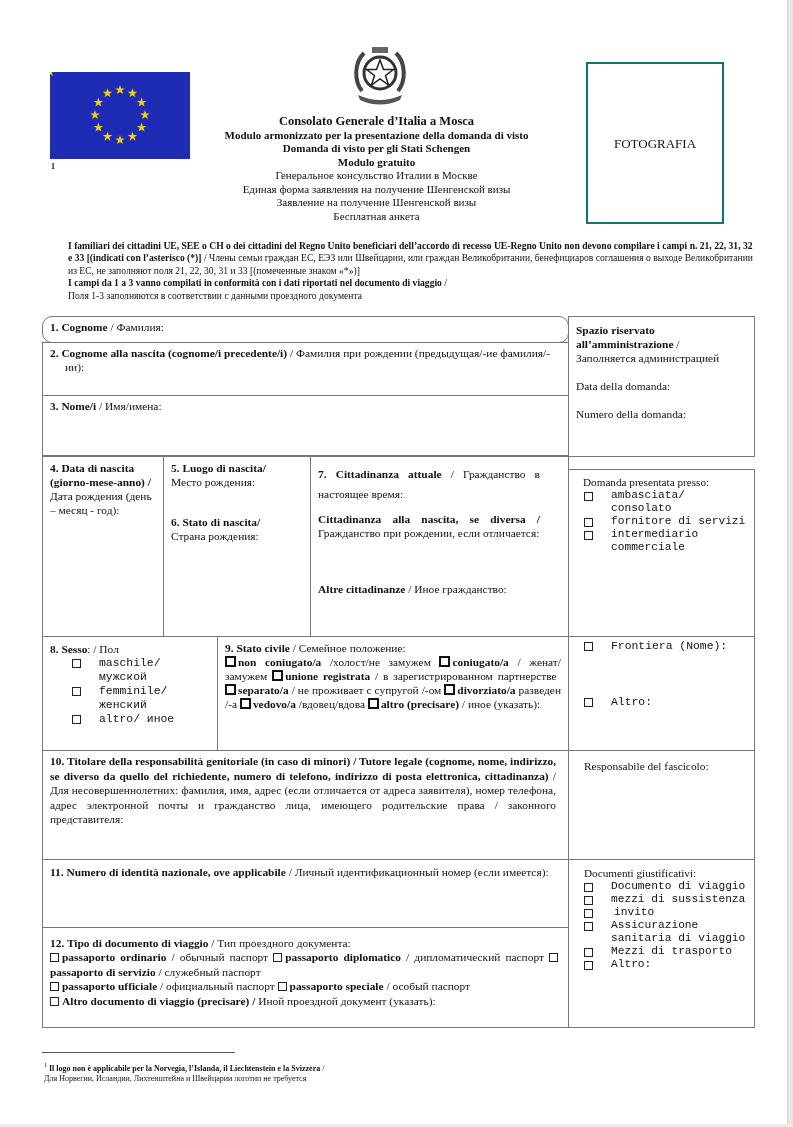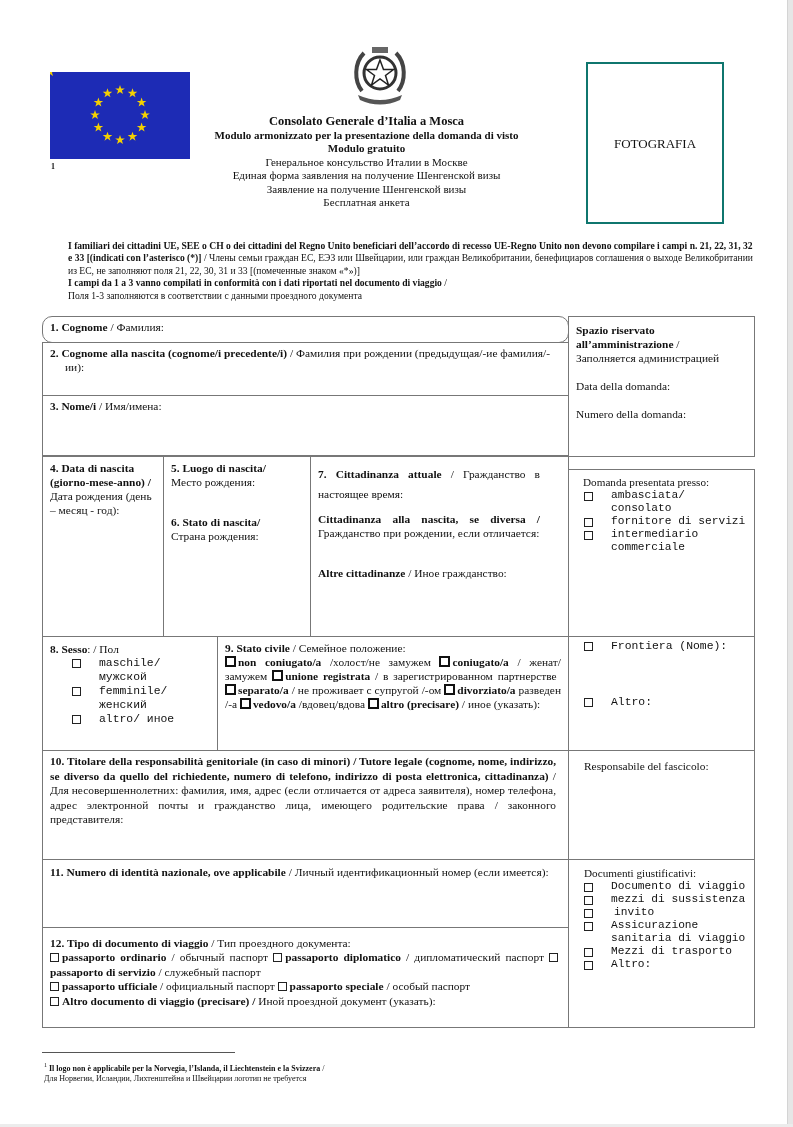--- a/index.html
+++ b/index.html
@@ -8,21 +8,21 @@
     font-family: "Liberation Serif", "DejaVu Serif", serif; color:#111;
   }
   .edge-r { position:absolute; right:0; top:0; width:5px; height:1127px; background:#e6e6e6; border-left:1px solid #d4d4d4; }
   .edge-b { position:absolute; left:0; bottom:0; width:793px; height:3px; background:#ececec; }
 
   
   .flag { position:absolute; left:50px; top:72px; width:140px; height:87px; background:#1d2bb5; }
   .flag svg { position:absolute; left:0; top:0; }
   .fn-mark { position:absolute; left:51px; top:162px; font-size:8px; font-weight:bold; }
   .emblem { position:absolute; left:350px; top:43px; width:60px; height:66px; }
-  .hdr { position:absolute; left:184px; top:115px; width:365px; text-align:center; line-height:13.5px; }
+  .hdr { position:absolute; left:194px; top:115px; width:365px; text-align:center; line-height:13.5px; }
   .hdr .t1 { font-weight:bold; font-size:12.5px; }
   .hdr .tb { font-weight:bold; font-size:11px; }
   .hdr .tr { font-size:11px; }
   .photo { position:absolute; left:586px; top:62px; width:134px; height:158px; border:2px solid #0f766e; }
   .photo span { position:absolute; left:0; right:0; top:72px; text-align:center; font-size:13px; }
 
   .intro { position:absolute; left:50px; top:240px; width:705px; font-size:9.6px; line-height:12.4px; }
   .intro p { margin:0; }
   .ind { padding-left:18px; }
   b { font-weight:bold; }
@@ -77,20 +77,21 @@
     <circle cx="30" cy="30" r="16" fill="#fff" stroke="#333" stroke-width="3"></circle>
     <polygon points="30,17 33.5,26.5 43.5,26.5 35.5,32.5 38.5,42 30,36 21.5,42 24.5,32.5 16.5,26.5 26.5,26.5" fill="#fff" stroke="#222" stroke-width="1.5"></polygon>
     <rect x="22" y="4" width="16" height="6" fill="#666"></rect>
     <path d="M8 52 Q30 62 52 52 L50 57 Q30 66 10 57 Z" fill="#555"></path>
   </svg>
 </div>
 
 <div class="hdr">
   <div class="t1">Consolato Generale d’Italia a Mosca</div>
   <div class="tb">Modulo armonizzato per la presentazione della domanda di visto</div>
+  <div class="tb">Domanda di visto per gli Stati Schengen</div>
   <div class="tb">Modulo gratuito</div>
   <div class="tr">Генеральное консульство Италии в Москве</div>
   <div class="tr">Единая форма заявления на получение Шенгенской визы</div>
   <div class="tr">Заявление на получение Шенгенской визы</div>
   <div class="tr">Бесплатная анкета</div>
 </div>
 
 <div class="photo">
   <span>FOTOGRAFIA</span>
 </div>
@@ -127,21 +128,21 @@
     <span>Место рождения:</span>
   </div>
   <div style="margin-top:26px">
     <b>6. Stato di nascita/</b><br>
     <span>Страна рождения:</span>
   </div>
 </div>
 <div class="cell j" style="left:310px;top:456px;width:259px;height:181px;padding:7px 28px 0 7px;line-height:14px;">
   <div style="line-height:20px"><b>7. Cittadinanza attuale</b><span> / Гражданство в настоящее время:</span></div>
   <div style="margin-top:8px"><b>Cittadinanza alla nascita, se diversa /</b><span> Гражданство при рождении, если отличается:</span></div>
-  <div style="margin-top:26px"><b>Altre cittadinanze</b><span> / Иное гражданство:</span></div>
+  <div style="margin-top:42px"><b>Altre cittadinanze</b><span> / Иное гражданство:</span></div>
 </div>
 
 <div class="cell" style="left:568px;top:469px;width:187px;height:181px;padding:6px 8px 0 15px;font-size:11.2px;line-height:13px;">
   <div style="margin-left:-1px">Domanda presentata presso:</div>
   <ul class="lst">
     <li>
         <span class="cb"></span>
         <span>ambasciata/ consolato</span>
       </li>
     <li>

